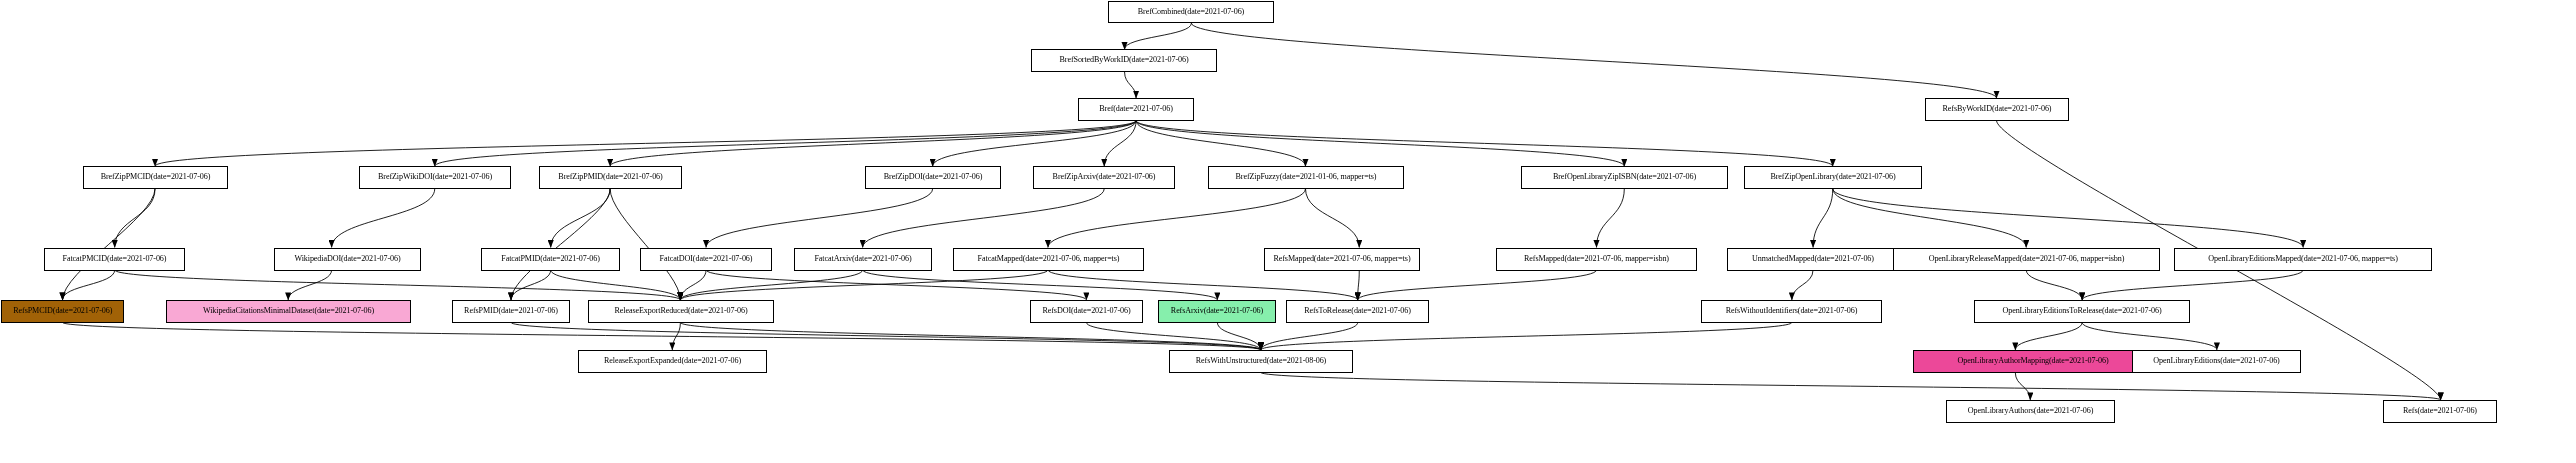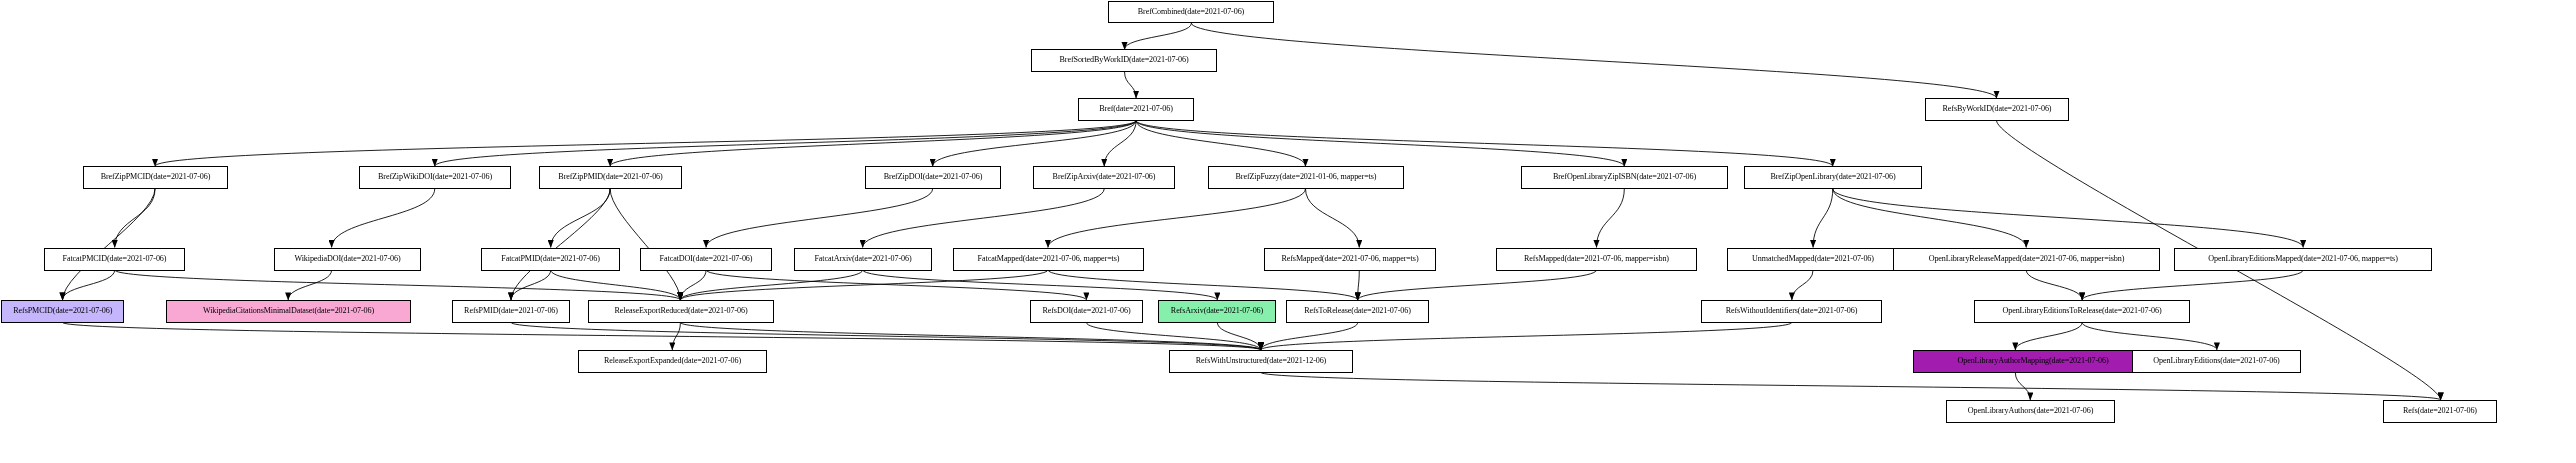--- a/index.html
+++ b/index.html
@@ -158,36 +158,36 @@
       </div>
       <div class="graph-node" style="left: 640px; top: 248px; width: 132px; height: 22.5px; font-size: 8.1px; background: rgb(255, 255, 255); border-color: rgb(0, 0, 0);">
         <span class="node-label">FatcatDOI(date=2021-07-06)</span>
       </div>
       <div class="graph-node" style="left: 794px; top: 248px; width: 138px; height: 22.5px; font-size: 8.1px; background: rgb(255, 255, 255); border-color: rgb(0, 0, 0);">
         <span class="node-label">FatcatArxiv(date=2021-07-06)</span>
       </div>
       <div class="graph-node" style="left: 953px; top: 248px; width: 191px; height: 22.5px; font-size: 8.1px; background: rgb(255, 255, 255); border-color: rgb(0, 0, 0);">
         <span class="node-label">FatcatMapped(date=2021-07-06, mapper=ts)</span>
       </div>
-      <div class="graph-node" style="left: 1264px; top: 248px; width: 172px; height: 22.5px; font-size: 8.1px; background: rgb(255, 255, 255); border-color: rgb(0, 0, 0);">
+      <div class="graph-node" style="left: 1264px; top: 248px; width: 156px; height: 22.5px; font-size: 8.1px; background: rgb(255, 255, 255); border-color: rgb(0, 0, 0);">
         <span class="node-label">RefsMapped(date=2021-07-06, mapper=ts)</span>
       </div>
       <div class="graph-node" style="left: 1496px; top: 248px; width: 201px; height: 22.5px; font-size: 8.1px; background: rgb(255, 255, 255); border-color: rgb(0, 0, 0);">
         <span class="node-label">RefsMapped(date=2021-07-06, mapper=isbn)</span>
       </div>
       <div class="graph-node" style="left: 1727px; top: 248px; width: 172px; height: 22.5px; font-size: 8.1px; background: rgb(255, 255, 255); border-color: rgb(0, 0, 0);">
         <span class="node-label">UnmatchedMapped(date=2021-07-06)</span>
       </div>
       <div class="graph-node" style="left: 1893px; top: 248px; width: 267px; height: 22.5px; font-size: 8.1px; background: rgb(255, 255, 255); border-color: rgb(0, 0, 0);">
         <span class="node-label">OpenLibraryReleaseMapped(date=2021-07-06, mapper=isbn)</span>
       </div>
       <div class="graph-node" style="left: 2174px; top: 248px; width: 258px; height: 22.5px; font-size: 8.1px; background: rgb(255, 255, 255); border-color: rgb(0, 0, 0);">
         <span class="node-label">OpenLibraryEditionsMapped(date=2021-07-06, mapper=ts)</span>
       </div>
-      <div class="graph-node" style="left: 1.3px; top: 300px; width: 123px; height: 22.5px; font-size: 8.1px; background: #c4b5fd; border-color: rgb(0, 0, 0); justify-content: center;">
+      <div class="graph-node" style="left: 1.3px; top: 300px; width: 123px; height: 22.5px; font-size: 8.1px; background: #a16207; border-color: rgb(0, 0, 0); justify-content: center;">
         <span class="node-label">RefsPMCID(date=2021-07-06)</span>
       </div>
       <div class="graph-node" style="left: 166px; top: 300px; width: 245px; height: 22.5px; font-size: 8.1px; background: #f9a8d4; border-color: rgb(0, 0, 0);">
         <span class="node-label">WikipediaCitationsMinimalDataset(date=2021-07-06)</span>
       </div>
       <div class="graph-node" style="left: 452px; top: 300px; width: 118px; height: 22.5px; font-size: 8.1px; background: rgb(255, 255, 255); border-color: rgb(0, 0, 0);">
         <span class="node-label">RefsPMID(date=2021-07-06)</span>
       </div>
       <div class="graph-node" style="left: 588px; top: 300px; width: 186px; height: 22.5px; font-size: 8.1px; background: rgb(255, 255, 255); border-color: rgb(0, 0, 0);">
         <span class="node-label">ReleaseExportReduced(date=2021-07-06)</span>
@@ -204,23 +204,23 @@
       <div class="graph-node" style="left: 1701px; top: 300px; width: 181px; height: 22.5px; font-size: 8.1px; background: rgb(255, 255, 255); border-color: rgb(0, 0, 0);">
         <span class="node-label">RefsWithoutIdentifiers(date=2021-07-06)</span>
       </div>
       <div class="graph-node" style="left: 1974px; top: 300px; width: 216px; height: 22.5px; font-size: 8.1px; background: rgb(255, 255, 255); border-color: rgb(0, 0, 0);">
         <span class="node-label">OpenLibraryEditionsToRelease(date=2021-07-06)</span>
       </div>
       <div class="graph-node" style="left: 578px; top: 350px; width: 189px; height: 22.5px; font-size: 8.1px; background: rgb(255, 255, 255); border-color: rgb(0, 0, 0);">
         <span class="node-label">ReleaseExportExpanded(date=2021-07-06)</span>
       </div>
       <div class="graph-node" style="left: 1169px; top: 350px; width: 184px; height: 22.5px; font-size: 8.1px; background: rgb(255, 255, 255); border-color: rgb(0, 0, 0);">
-        <span class="node-label">RefsWithUnstructured(date=2021-12-06)</span>
-      </div>
-      <div class="graph-node" style="left: 1913px; top: 350px; width: 240px; height: 22.5px; font-size: 8.1px; background: #a21caf; border-color: rgb(0, 0, 0);">
+        <span class="node-label">RefsWithUnstructured(date=2021-08-06)</span>
+      </div>
+      <div class="graph-node" style="left: 1913px; top: 350px; width: 240px; height: 22.5px; font-size: 8.1px; background: #ec4899; border-color: rgb(0, 0, 0);">
         <span class="node-label">OpenLibraryAuthorMapping(date=2021-07-06)</span>
       </div>
       <div class="graph-node" style="left: 2132px; top: 350px; width: 169px; height: 22.5px; font-size: 8.1px; background: rgb(255, 255, 255); border-color: rgb(0, 0, 0);">
         <span class="node-label">OpenLibraryEditions(date=2021-07-06)</span>
       </div>
       <div class="graph-node" style="left: 1946px; top: 400px; width: 169px; height: 22.5px; font-size: 8.1px; background: rgb(255, 255, 255); border-color: rgb(0, 0, 0);">
         <span class="node-label">OpenLibraryAuthors(date=2021-07-06)</span>
       </div>
       <div class="graph-node" style="left: 2383px; top: 400px; width: 114px; height: 22.5px; font-size: 8.1px; background: rgb(255, 255, 255); border-color: rgb(0, 0, 0);">
         <span class="node-label">Refs(date=2021-07-06)</span>

